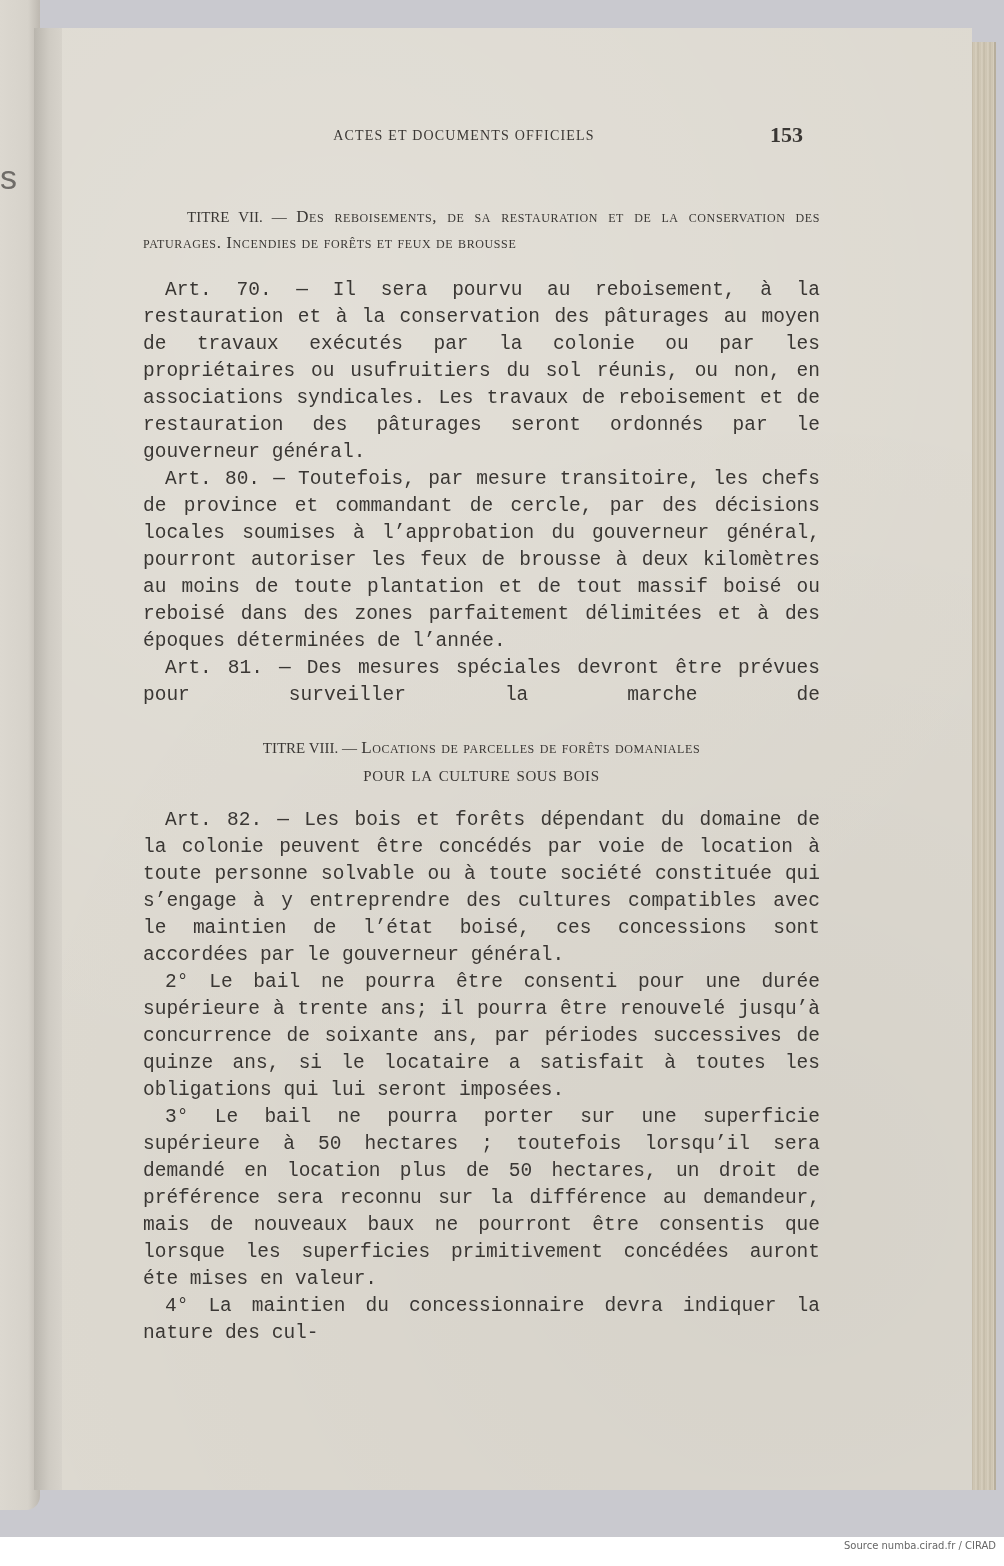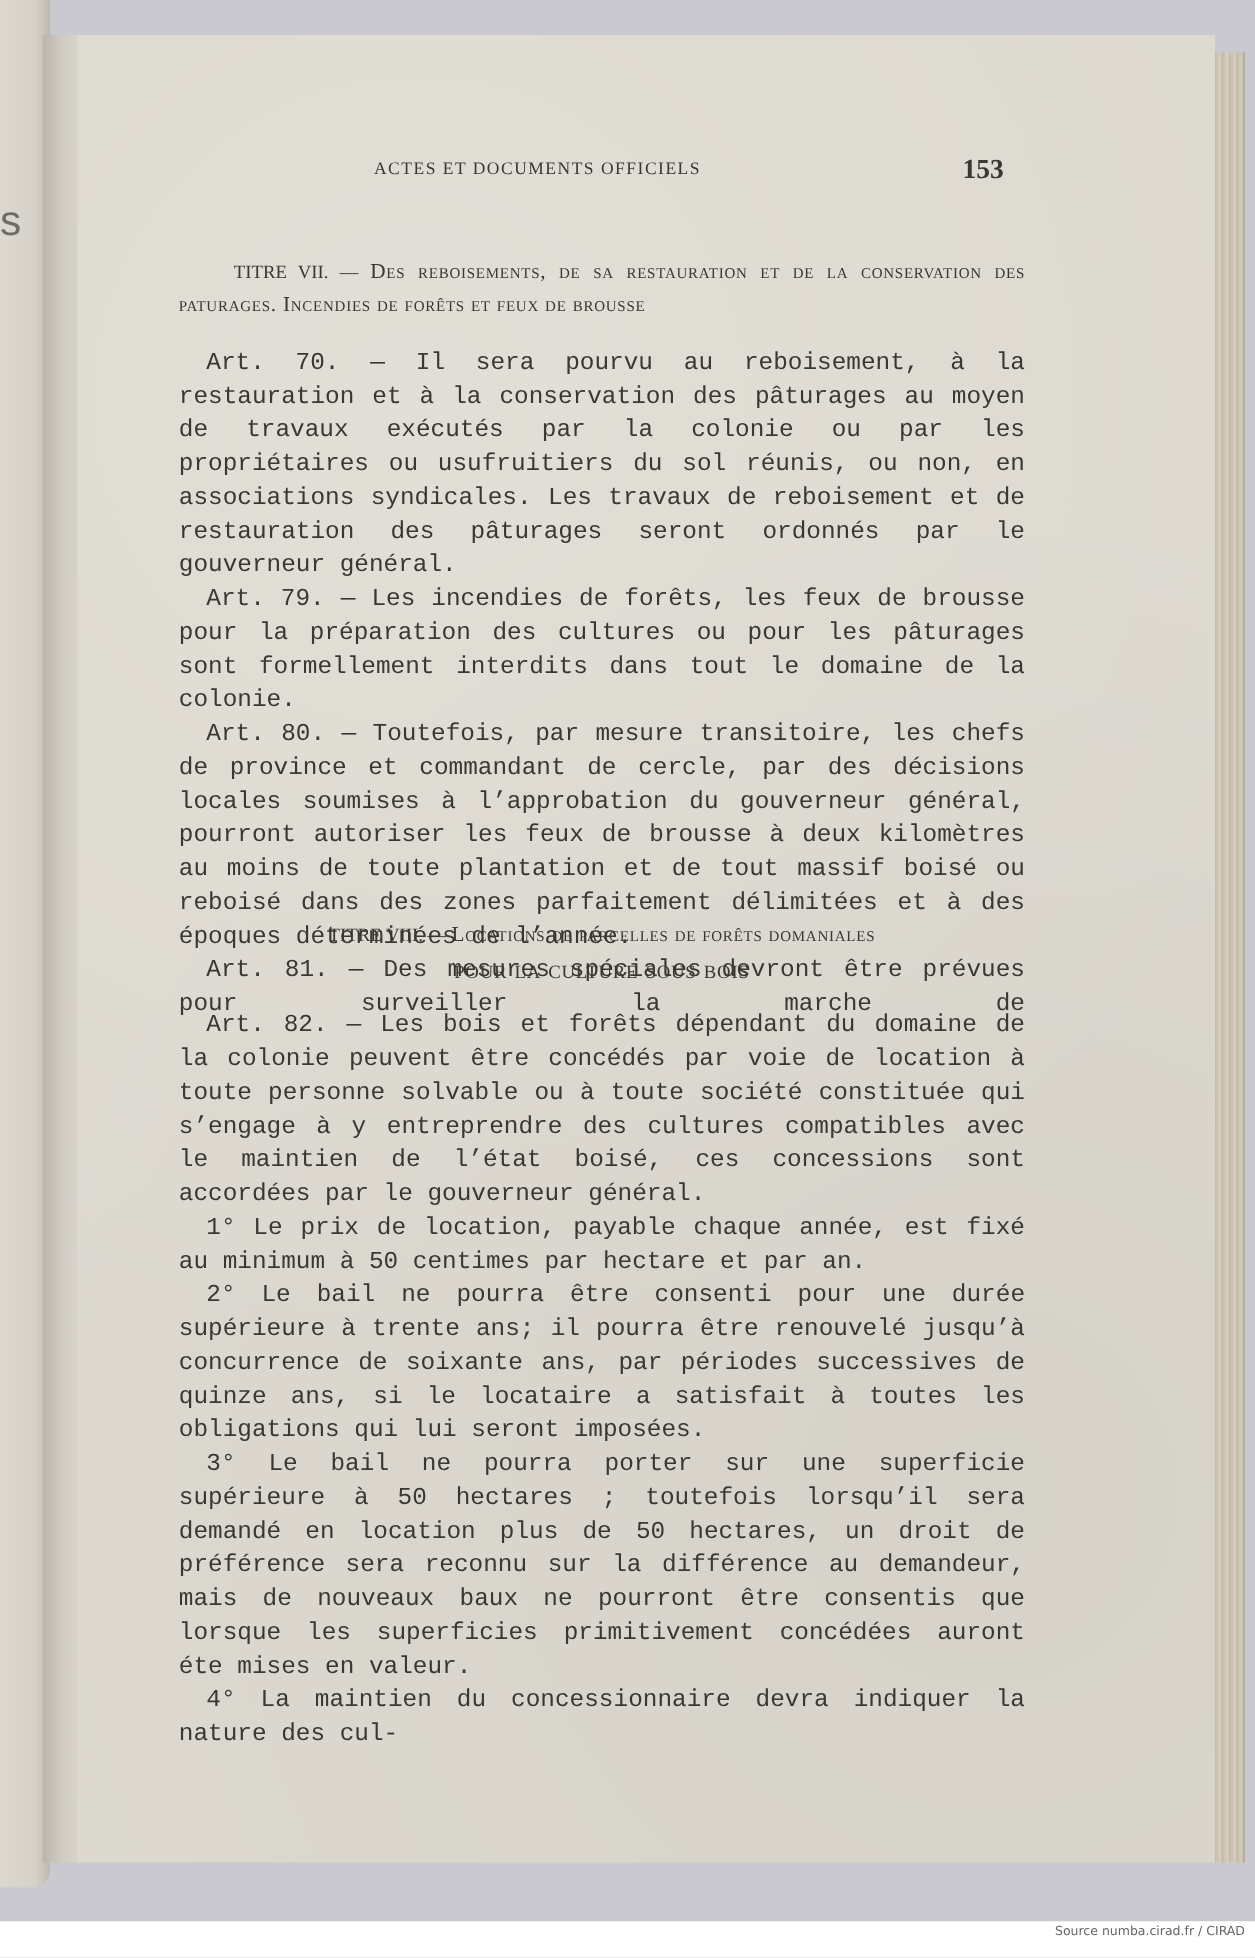--- a/index.html
+++ b/index.html
@@ -5,21 +5,21 @@
   html, body { margin:0; padding:0; }
   body { width:1004px; height:1566px; position:relative; overflow:hidden; background:#ffffff; font-family:"Liberation Serif", serif; }
   .scan-bg { position:absolute; left:0; top:0; width:1004px; height:1537px; background:#c9c9cf; }
   .facing-page { position:absolute; left:0; top:0; width:40px; height:1510px; background:linear-gradient(90deg,#dcd8d0 0%,#d6d2ca 70%,#bdb8b0 100%); border-bottom-right-radius:14px; }
   .facing-s { position:absolute; left:0; top:158px; font-size:34px; color:#6f6c68; font-family:"Liberation Sans", sans-serif; }
   .gutter { position:absolute; left:34px; top:28px; width:30px; height:1462px; background:linear-gradient(90deg,#b9b5ad 0%,#cfcbc3 50%,#d8d4cc 100%); }
   .page-edges { position:absolute; left:968px; top:42px; width:26px; height:1448px; background:repeating-linear-gradient(90deg,#cbc2b0 0px,#d8d0bf 2px,#c2b9a6 4px,#d3cab8 6px); border-right:2px solid #b7ae9c; }
   .page { position:absolute; left:62px; top:28px; width:910px; height:1462px; background:#ddd9d0;
           background-image:radial-gradient(circle at 30% 20%, rgba(255,255,255,0.15), transparent 60%), radial-gradient(circle at 80% 80%, rgba(0,0,0,0.03), transparent 60%); }
   .text { color:#3a3734; }
-  .running-head { position:absolute; left:250px; top:128px; width:360px; text-align:center; font-size:14px; letter-spacing:1.2px; }
+  .running-head { position:absolute; left:284px; top:128px; width:360px; text-align:center; font-size:14px; letter-spacing:1.2px; }
   .page-number { position:absolute; left:770px; top:122px; font-size:22px; font-weight:bold; }
   .titre { position:absolute; left:143px; width:677px; font-size:16.5px; line-height:26px; text-align:justify; }
   .titre .lead { font-size:15px; }
   .sc { font-variant:small-caps; font-size:17px; letter-spacing:0.6px; }
   .body { position:absolute; left:143px; width:677px; font-size:19.5px; line-height:27px; text-align:justify; font-family:Liberation Mono, monospace; }
   .body p { margin:0; text-indent:22px; }
   .center { text-align:center; }
   .source { position:absolute; right:8px; top:1540px; font-family:"DejaVu Sans", sans-serif; font-size:10px; color:#666666; }
 </style>
 </head>
@@ -39,34 +39,32 @@
 
 <div class="titre text" style="top:204px;">
   <span style="display:block; text-indent:44px;">
     <span class="lead">TITRE VII. —</span>
     <span class="sc">Des reboisements, de sa restauration et de la conservation des paturages. Incendies de forêts et feux de brousse</span>
   </span>
 </div>
 
 <div class="body text" style="top:277px;">
   <p><span>Art. 70. —</span> <span>Il sera pourvu au reboisement, à la restauration et à la conservation des pâturages au moyen de travaux exécutés par la colonie ou par les propriétaires ou usufruitiers du sol réunis, ou non, en associations syndicales. Les travaux de reboisement et de restauration des pâturages seront ordonnés par le gouverneur général.</span></p>
-  <p><span>Art. 79. —</span> <span>Les incendies de forêts, les feux de brousse pour la préparation des cultures ou pour les pâturages sont formellement interdits dans tout le domaine de la colonie.</span></p>
   <p><span>Art. 80. —</span> <span>Toutefois, par mesure transitoire, les chefs de province et commandant de cercle, par des décisions locales soumises à l’approbation du gouverneur général, pourront autoriser les feux de brousse à deux kilomètres au moins de toute plantation et de tout massif boisé ou reboisé dans des zones parfaitement délimitées et à des époques déterminées de l’année.</span></p>
   <p style="overflow:hidden; height:54px;"><span>Art. 81. —</span> <span>Des mesures spéciales devront être prévues pour surveiller la marche de l’incendie..............................................</span></p>
 </div>
 
 <div class="titre text center" style="top:735px;">
   <div>
     <span class="lead">TITRE VIII. —</span>
     <span class="sc">Locations de parcelles de forêts domaniales</span>
   </div>
   <div class="sc" style="font-size:21px;">pour la culture sous bois</div>
 </div>
 
 <div class="body text" style="top:807px;">
   <p><span>Art. 82. —</span> <span>Les bois et forêts dépendant du domaine de la colonie peuvent être concédés par voie de location à toute personne solvable ou à toute société constituée qui s’engage à y entreprendre des cultures compatibles avec le maintien de l’état boisé, ces concessions sont accordées par le gouverneur général.</span></p>
-  <p><span>1°</span> <span>Le prix de location, payable chaque année, est fixé au minimum à 50 centimes par hectare et par an.</span></p>
   <p><span>2°</span> <span>Le bail ne pourra être consenti pour une durée supérieure à trente ans; il pourra être renouvelé jusqu’à concurrence de soixante ans, par périodes successives de quinze ans, si le locataire a satisfait à toutes les obligations qui lui seront imposées.</span></p>
   <p><span>3°</span> <span>Le bail ne pourra porter sur une superficie supérieure à 50 hectares ; toutefois lorsqu’il sera demandé en location plus de 50 hectares, un droit de préférence sera reconnu sur la différence au demandeur, mais de nouveaux baux ne pourront être consentis que lorsque les superficies primitivement concédées auront éte mises en valeur.</span></p>
   <p><span>4°</span> <span>La maintien du concessionnaire devra indiquer la nature des cul-</span></p>
 </div>
 
 <div class="source">Source numba.cirad.fr / CIRAD</div>
 
 </body></html>

